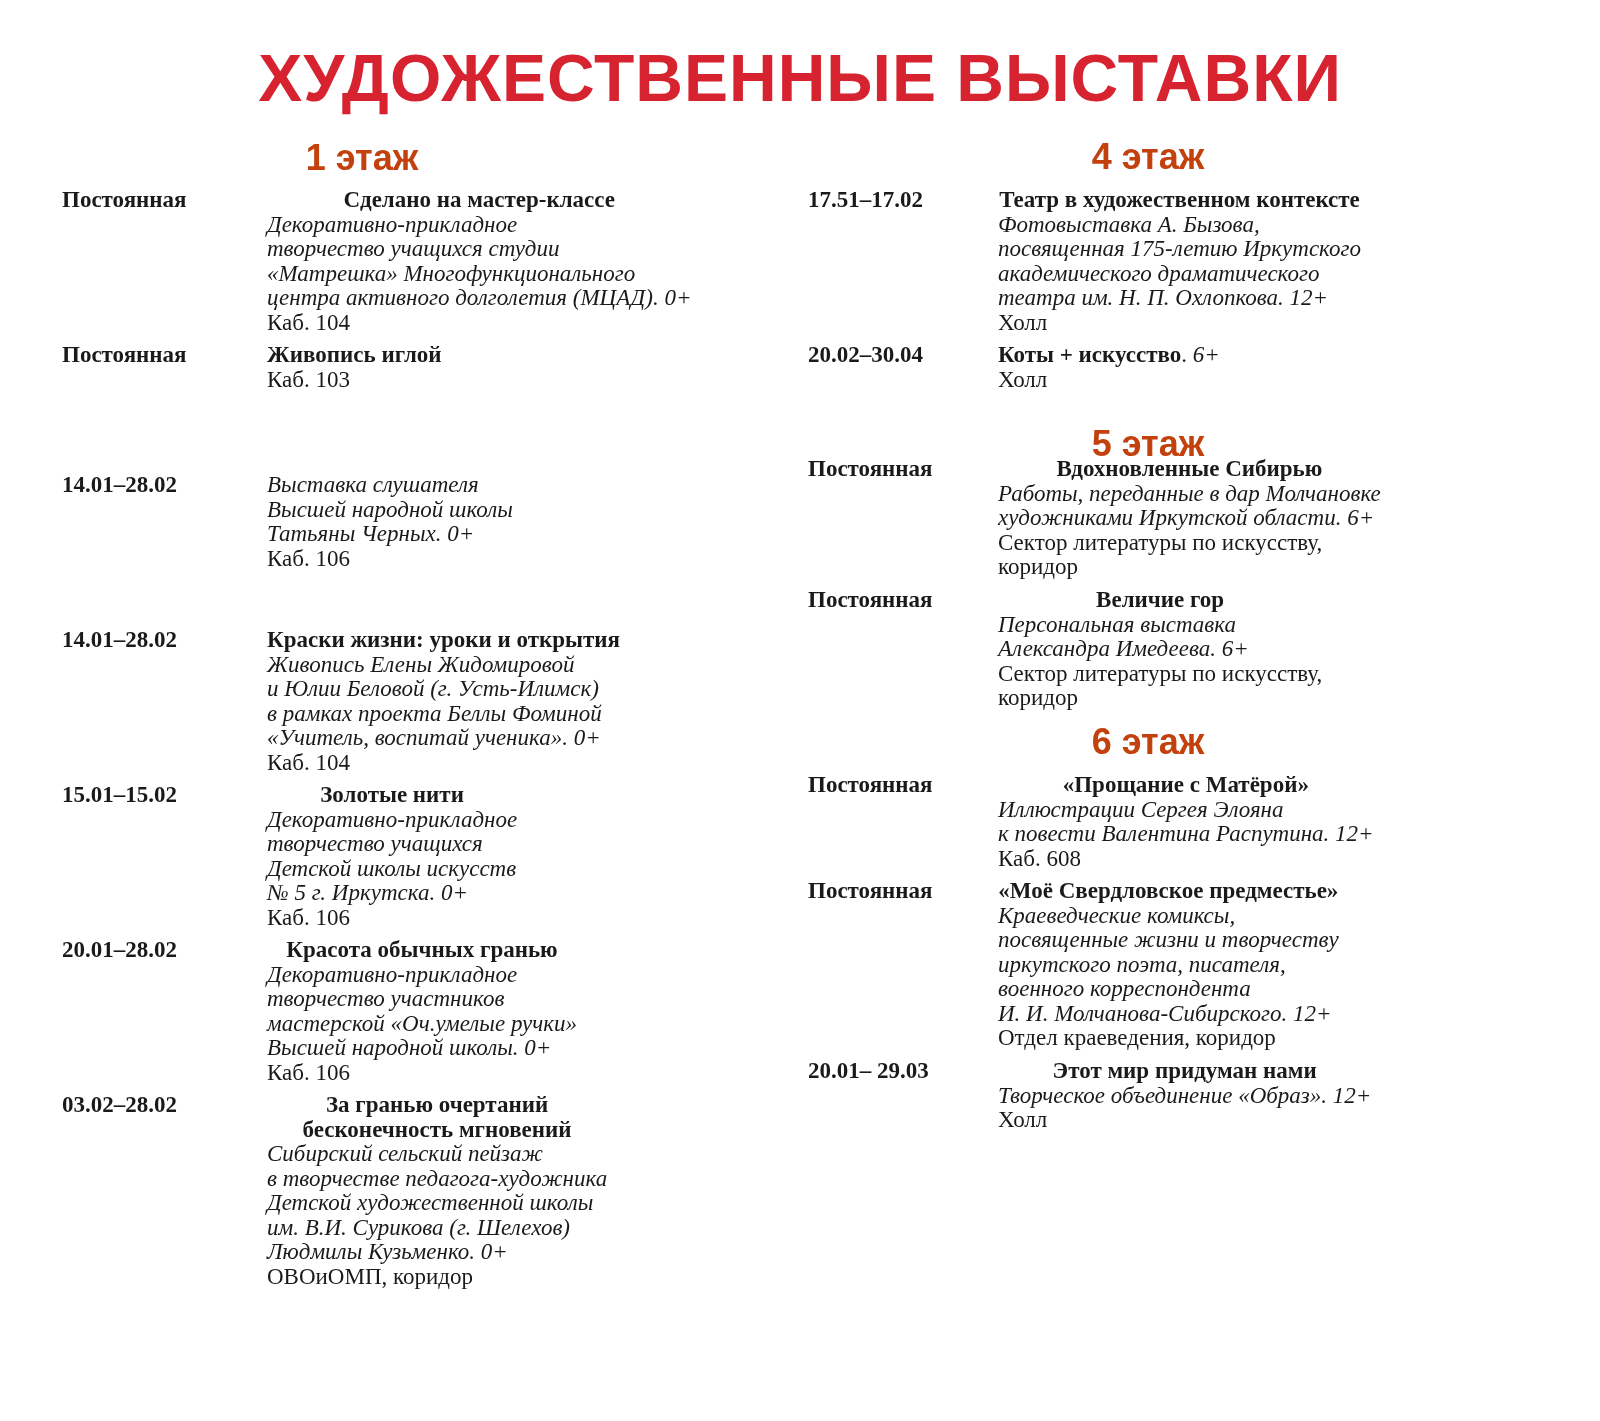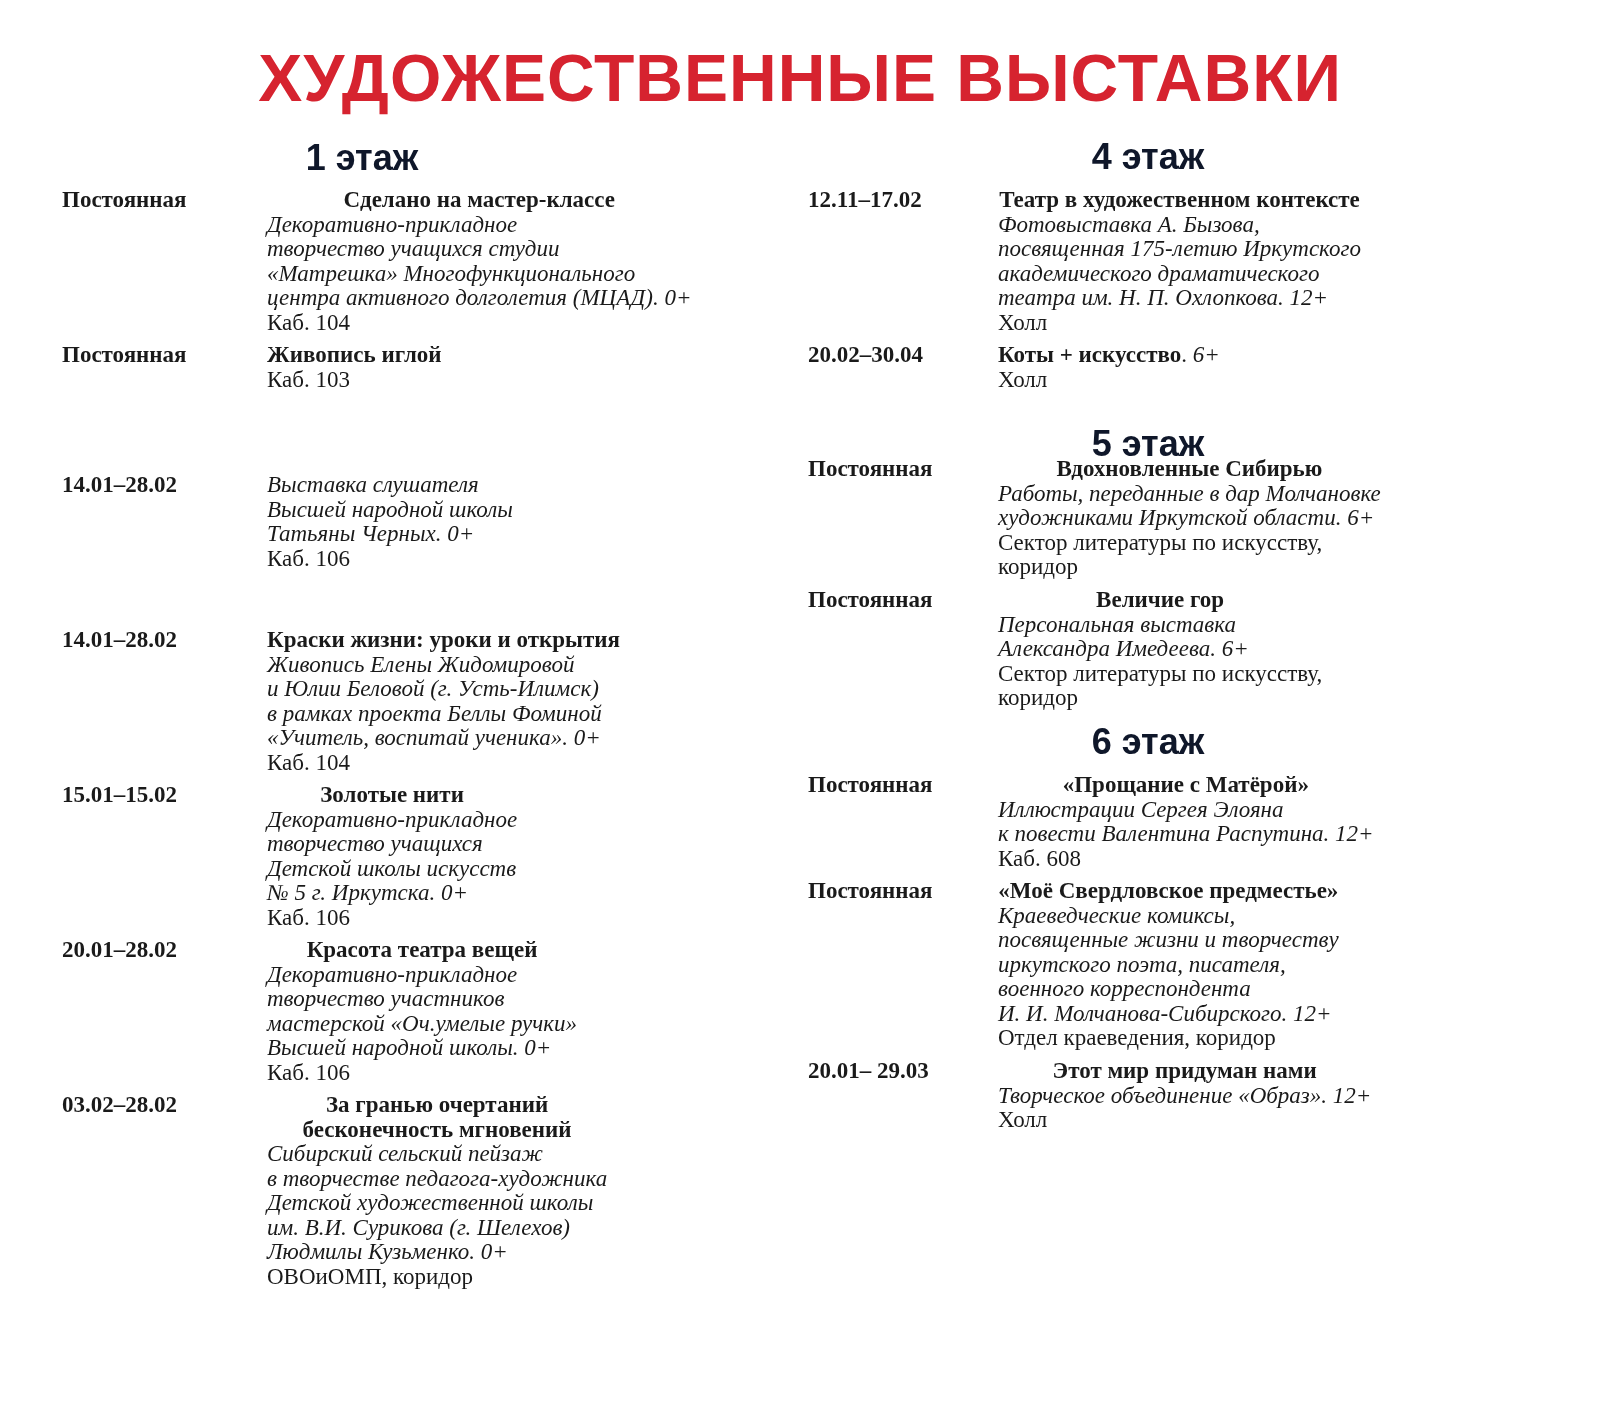--- a/index.html
+++ b/index.html
@@ -12,21 +12,21 @@
     font-family: "Liberation Sans", "DejaVu Sans", sans-serif;
     font-size: 66px; font-weight: bold; letter-spacing: 1px; line-height: 80px;
     color: #d6232f;
   }
   .col { position: absolute; top: 0; }
   .col-left { left: 62px; width: 720px; }
   .col-right { left: 808px; width: 720px; }
   .floor {
     position: absolute;
     font-family: "Liberation Sans", "DejaVu Sans", sans-serif;
-    font-weight: bold; font-size: 36px; color: #0f172a; line-height: 44px;
+    font-weight: bold; font-size: 36px; color: #c2410c; line-height: 44px;
     text-align: center; width: 100%;
   }
   .entry { position: absolute; left: 0; width: 720px; font-size: 23px; line-height: 24.5px; }
   .date { position: absolute; left: 0; top: 0; font-weight: bold; white-space: nowrap; }
   .body { position: absolute; top: 0; }
   .col-left .body { left: 205px; }
   .col-right .body { left: 190px; }
   .name { font-weight: bold; white-space: pre-line; text-align: center; }
   .desc { font-style: italic; white-space: pre-line; }
   .place { white-space: pre-line; }
@@ -90,21 +90,21 @@
 творчество учащихся
 Детской школы искусств
 № 5 г. Иркутска. 0+</div>
       <div class="place">Каб. 106</div>
     </div>
   </div>
 
   <div class="entry" style="top:938px;">
     <div class="date">20.01–28.02</div>
     <div class="body">
-      <div class="name">Красота театра вещей</div>
+      <div class="name">Красота обычных гранью</div>
       <div class="desc">Декоративно-прикладное
 творчество участников
 мастерской «Оч.умелые ручки»
 Высшей народной школы. 0+</div>
       <div class="place">Каб. 106</div>
     </div>
   </div>
 
   <div class="entry" style="top:1093px;">
     <div class="date">03.02–28.02</div>
@@ -118,21 +118,21 @@
 Людмилы Кузьменко. 0+</div>
       <div class="place">ОВОиОМП, коридор</div>
     </div>
   </div>
 </div>
 
 <div class="col col-right">
   <div class="floor" style="top:135px; left:-20px;">4 этаж</div>
 
   <div class="entry" style="top:188px;">
-    <div class="date">12.11–17.02</div>
+    <div class="date">17.51–17.02</div>
     <div class="body">
       <div class="name">Театр в художественном контексте</div>
       <div class="desc">Фотовыставка А. Бызова,
 посвященная 175-летию Иркутского
 академического драматического
 театра им. Н. П. Охлопкова. 12+</div>
       <div class="place">Холл</div>
     </div>
   </div>
 

